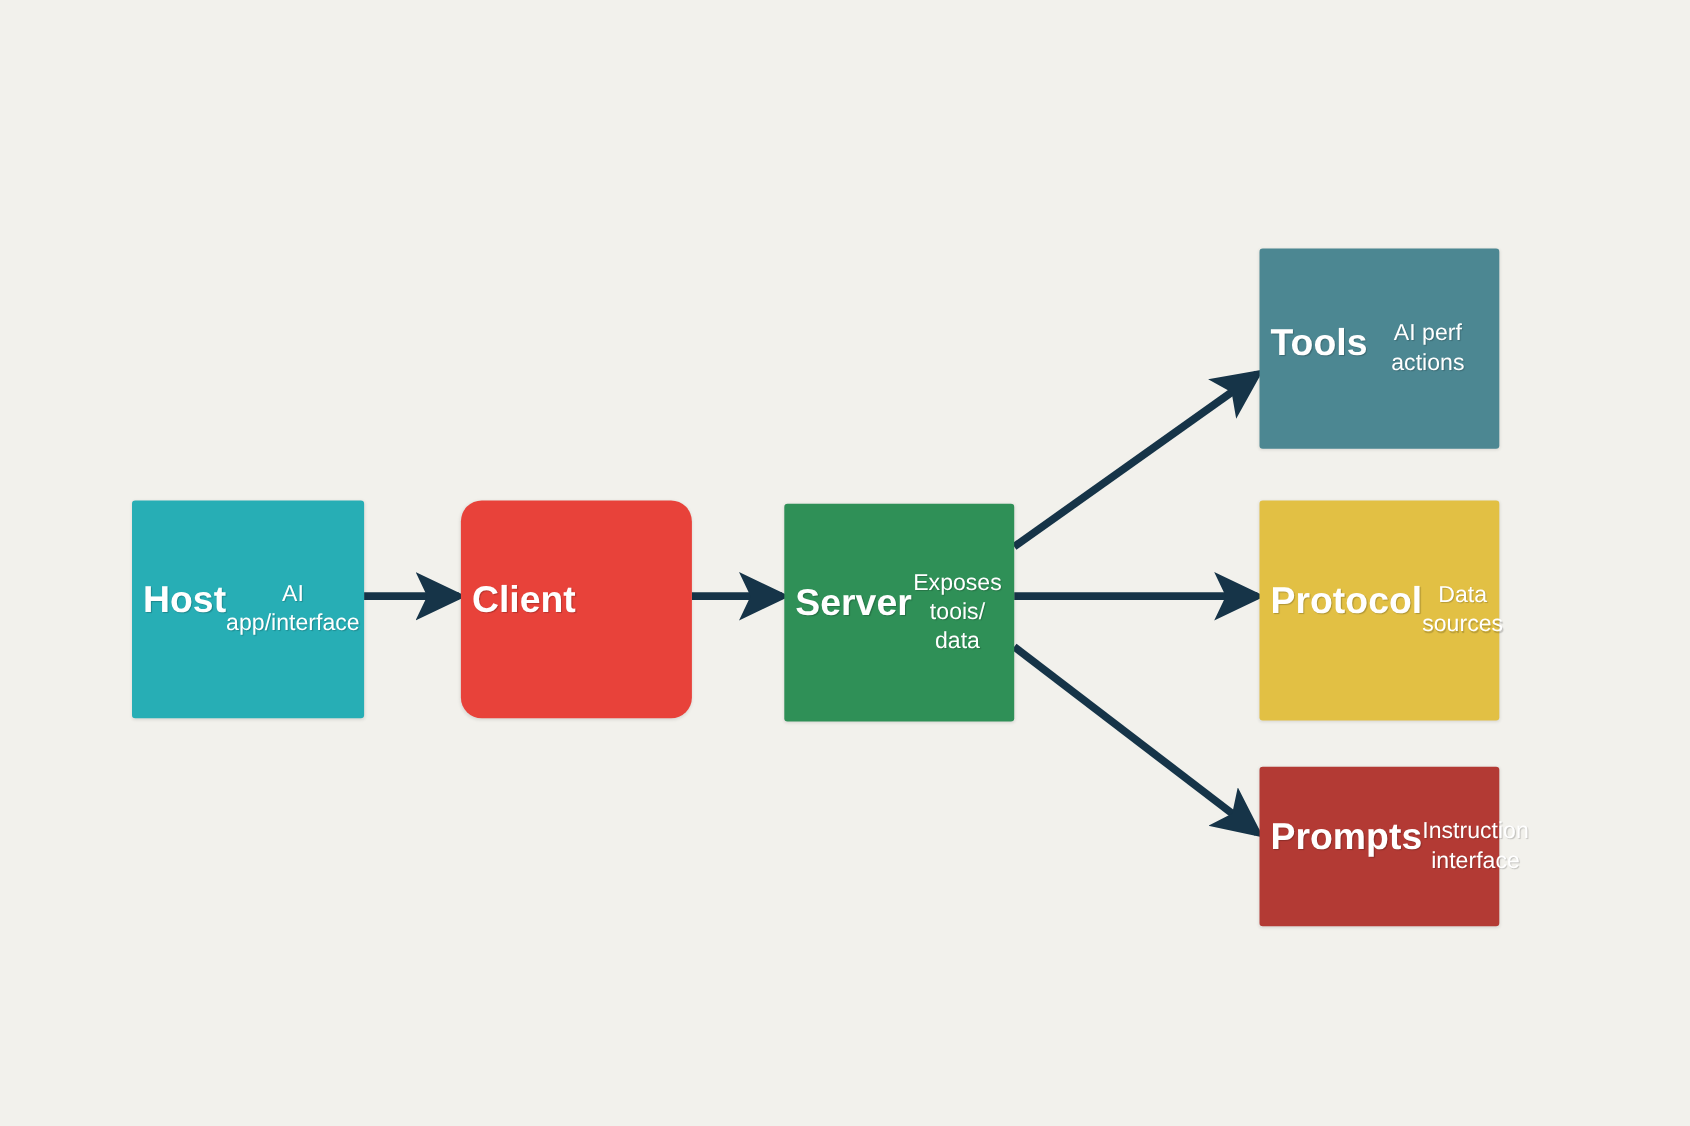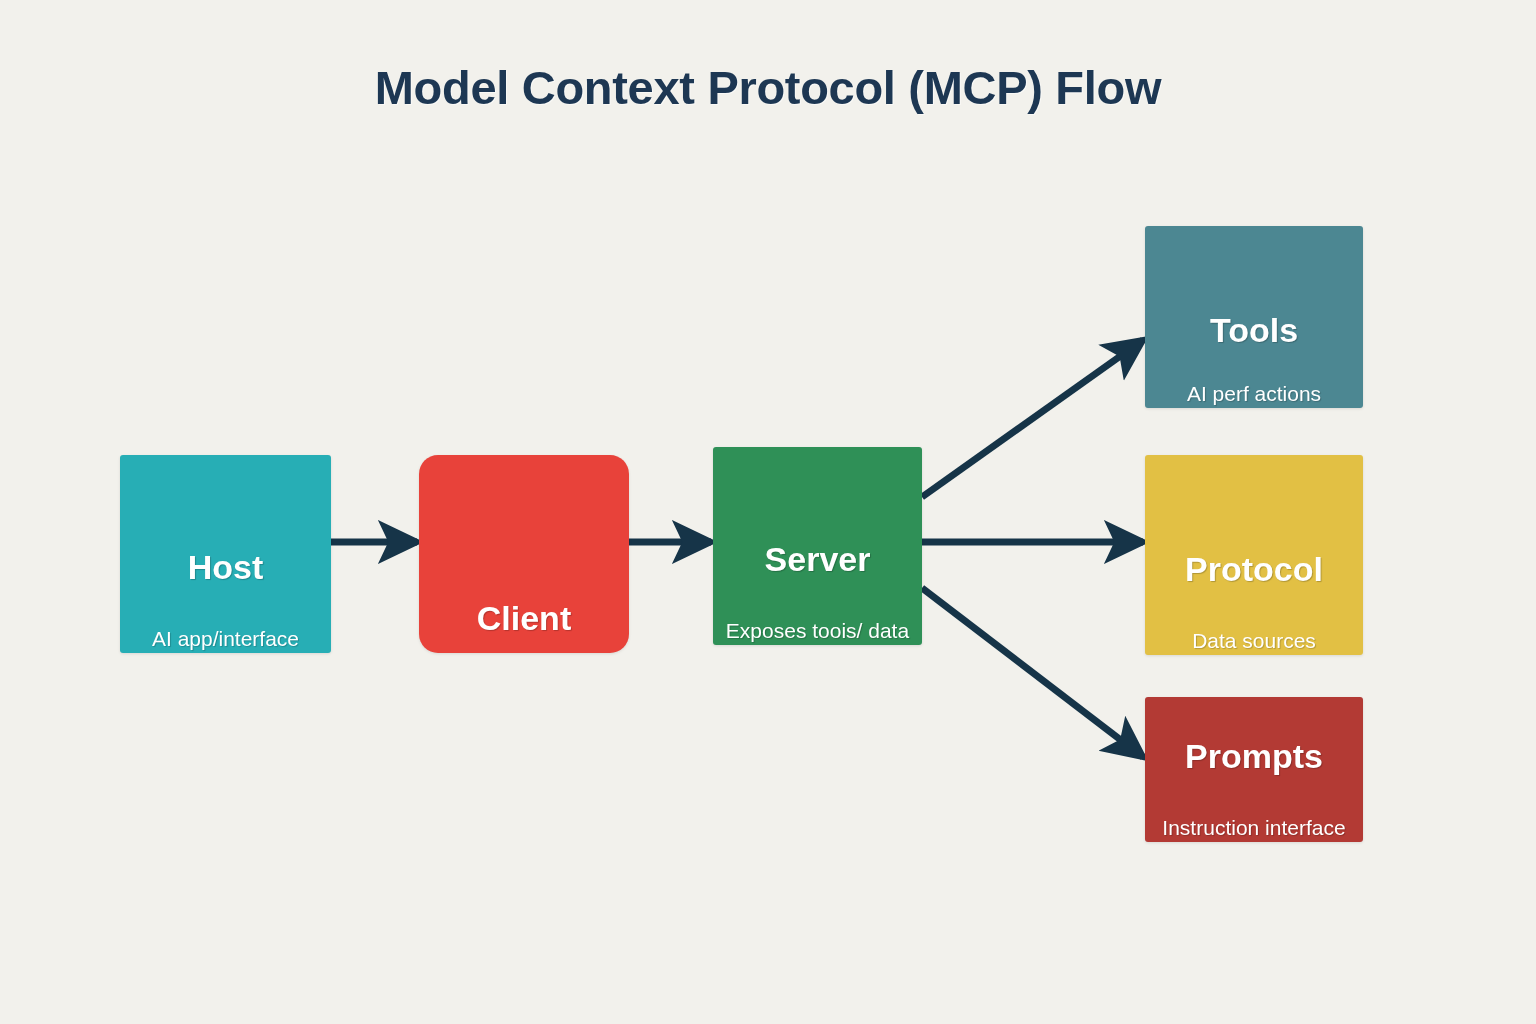--- a/index.html
+++ b/index.html
@@ -36,27 +36,26 @@
     color: #1d3753;
     text-shadow: 1px 1px 0 rgba(255,255,255,0.55);
     white-space: nowrap;
   }
 
   
   .node {
     position: absolute;
     box-sizing: border-box;
     display: flex;
-    flex-direction: column;
+    flex-direction: row;
     align-items: center;
-    justify-content: flex-end;
+    justify-content: flex-start;
     border-radius: 3px;
     box-shadow: 0 1px 3px rgba(0,0,0,0.10);
     padding: 0 10px;
-    gap: 24px;
   }
   .node-title {
     font-size: 34px;
     font-weight: bold;
     color: #ffffff;
     text-shadow: 1px 1px 1px rgba(0,0,0,0.22);
     line-height: 1.05;
     margin-bottom: 16px;
     text-align: center;
     white-space: nowrap;
@@ -66,21 +65,21 @@
     color: #ffffff;
     text-shadow: 1px 1px 1px rgba(0,0,0,0.20);
     line-height: 1.28;
     text-align: center;
     max-width: 185px;
   }
 
   
   #node-host      { left: 120px;  top: 455px; width: 211px; height: 198px; background: #27aeb5; }
   #node-client    { left: 419px;  top: 455px; width: 210px; height: 198px; background: #e8423a; border-radius: 19px; }
-  #node-server    { left: 713px;  top: 447px; width: 209px; height: 198px; background: #2f9057; }
+  #node-server    { left: 713px;  top: 458px; width: 209px; height: 198px; background: #2f9057; }
   #node-tools     { left: 1145px; top: 226px; width: 218px; height: 182px; background: #4c8792; }
   #node-resources { left: 1145px; top: 455px; width: 218px; height: 200px; background: #e2c044; }
   #node-prompts   { left: 1145px; top: 697px; width: 218px; height: 145px; background: #b33a34; }
 
   
   #node-tools .node-title { margin-bottom: 8px; }
 
   
   #arrow-layer {
     position: absolute;
@@ -89,21 +88,20 @@
     width: 1536px;
     height: 1024px;
     pointer-events: none;
   }
 </style>
 </head>
 <body>
 
 <div id="canvas">
 
-  <div id="diagram-title">Model Context Protocol (MCP) Flow</div>
 
   <svg id="arrow-layer" viewBox="0 0 1536 1024" width="1536" height="1024">
     <defs>
       <marker id="ah" markerWidth="7" markerHeight="7" refX="5.6" refY="3.5" orient="auto" markerUnits="strokeWidth">
         <path d="M0,0.35 L6.6,3.5 L0,6.65 L1.5,3.5 Z" fill="#163448"></path>
       </marker>
     </defs>
 
     <line x1="331" y1="542" x2="417" y2="542" stroke="#163448" stroke-width="7" marker-end="url(#ah)"></line>
 

